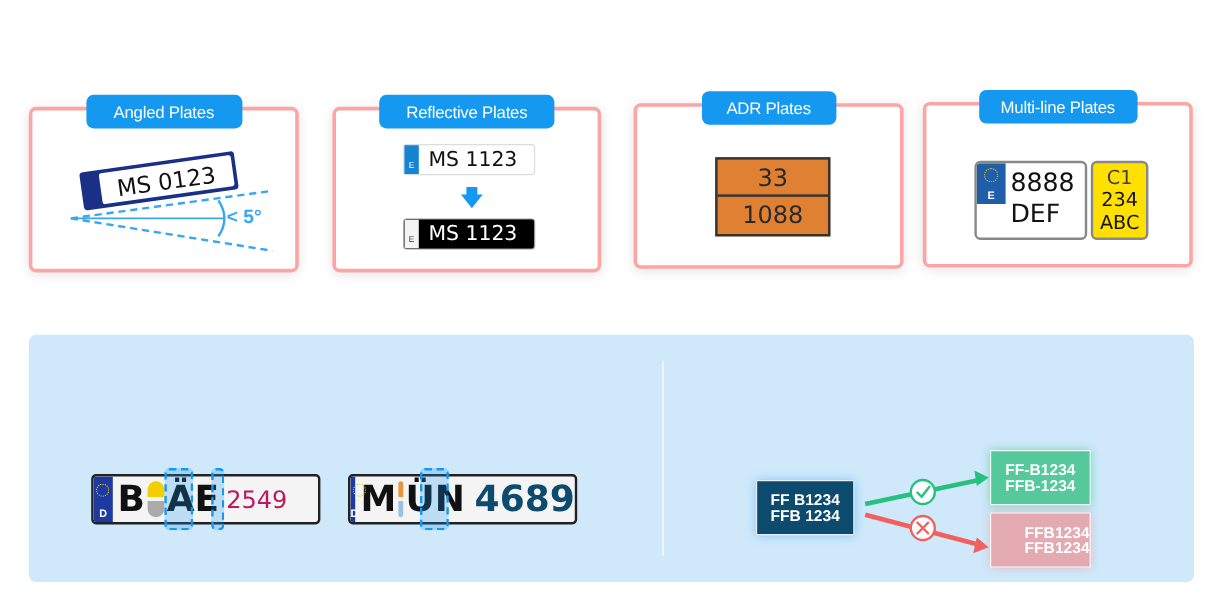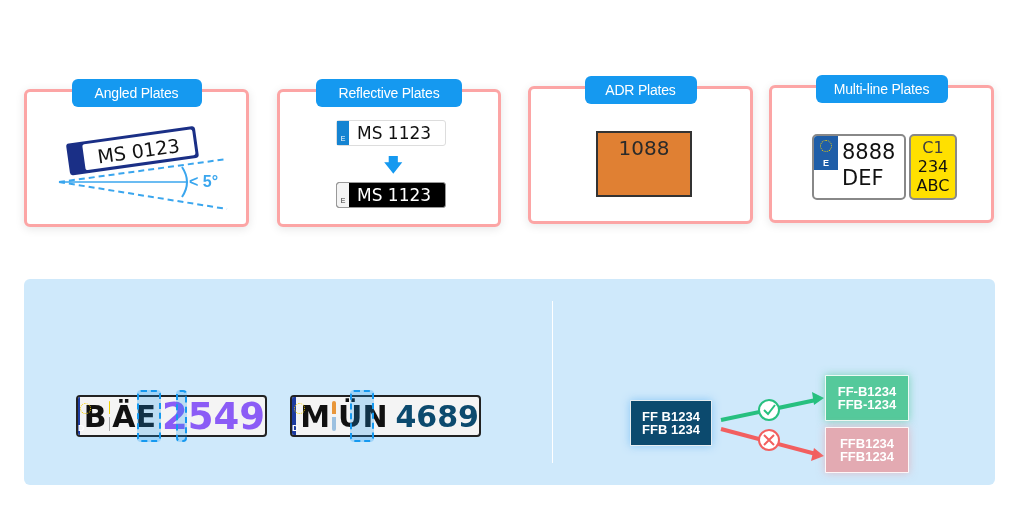--- a/index.html
+++ b/index.html
@@ -65,20 +65,21 @@
   <div style="position:absolute; left:104px; top:60px; color:#1599f0; font-size:18px; font-weight:bold;">🡇</div>
   <div style="position:absolute; left:56px; top:90px; width:110px; height:26px; background:#000; border:1px solid #999; border-radius:3px; display:flex; align-items:center; overflow:hidden;">
     <div style="width:12px; height:100%; background:#f4f4f4; color:#333; font-size:7px; text-align:center; padding-top:14px;">E</div>
     <span class="plate-text" style="font-size:17px; margin-left:8px; color:#fff;">MS 1123</span>
   </div>
 </div>
 
 <div class="card" style="left:528px; top:86px; width:225px; height:138px;">
   <div class="card-tag" style="width:112px;">ADR Plates</div>
   <div style="position:absolute; left:65px; top:42px; width:96px; height:66px; background:#e08033; border:2px solid #333;">
+    <div class="plate-text" style="height:31px; border-bottom:2px solid #333; text-align:center; font-size:20px; line-height:31px; color:#2a2a2a;">33</div>
     <div class="plate-text" style="height:31px; text-align:center; font-size:20px; line-height:31px; color:#2a2a2a;">1088</div>
   </div>
 </div>
 
 <div class="card" style="left:769px; top:85px; width:225px; height:138px;">
   <div class="card-tag" style="width:132px;">Multi-line Plates</div>
   <div style="position:absolute; left:40px; top:46px; width:94px; height:66px; background:#fff; border:2px solid #888; border-radius:5px; overflow:hidden;">
     <div style="position:absolute; left:0; top:0; width:24px; height:34px; background:#1f5ea8;">
       <div style="position:absolute; top:4px; left:6px; width:12px; height:12px; border:1.5px dotted #f5d000; border-radius:50%;"></div>
       <div style="position:absolute; bottom:2px; width:100%; text-align:center; color:#fff; font-size:9px; font-weight:bold;">E</div>
@@ -97,21 +98,21 @@
 
   <div class="de-plate" style="left:52px; top:116px; width:191px;">
     <div class="eu-band">
         <div class="stars"></div>
         <div class="cc">D</div>
       </div>
     <span class="plate-text" style="font-size:30px; font-weight:bold; margin-left:4px; color:#111;">B</span>
     <span style="display:inline-block; width:14px; height:30px; margin:0 2px; background:linear-gradient(#f0d000 0 45%, transparent 45% 55%, #aaa 55%); border-radius:7px;"></span>
     <span class="plate-text" style="font-size:30px; font-weight:bold; color:#111;">Ä</span>
     <span class="plate-text" style="font-size:30px; font-weight:bold; color:#111;">E</span>
-    <span class="plate-text" style="font-size:37px; font-weight:bold; margin-left:6px; color:#8b5cf6;">2549</span>
+    <span class="plate-text" style="font-size:20px; font-weight:normal; margin-left:6px; color:#be185d;">2549</span>
   </div>
   <div class="hl-box" style="left:113px; top:111px; width:24px; height:52px;"></div>
   <div class="hl-box" style="left:152px; top:111px; width:11px; height:52px;"></div>
 
   <div class="de-plate" style="left:266px; top:116px; width:191px;">
     <div class="eu-band">
         <div class="stars"></div>
         <div class="cc">D</div>
       </div>
     <span class="plate-text" style="font-size:30px; font-weight:bold; margin-left:4px; color:#111;">M</span>
@@ -138,17 +139,17 @@
     <circle cx="745" cy="131" r="10" fill="#fff" stroke="#27c07f" stroke-width="2"></circle>
     <path d="M 740 131 L 744 135 L 751 126" stroke="#27c07f" stroke-width="2" fill="none"></path>
     <circle cx="745" cy="161" r="10" fill="#fff" stroke="#f25f5f" stroke-width="2"></circle>
     <path d="M 740 156 L 750 166 M 750 156 L 740 166" stroke="#f25f5f" stroke-width="2"></path>
   </svg>
 
   <div class="res-box" style="left:801px; top:96px; width:84px; height:46px; background:#55c99b; box-shadow:0 0 8px rgba(85,201,155,0.7);">
     <div>FF-B1234</div>
     <div>FFB-1234</div>
   </div>
-  <div class="res-box" style="left:801px; top:148px; width:84px; height:46px; background:#e3aab2; box-shadow:0 0 8px rgba(227,170,178,0.7);">
+  <div class="res-box" style="left:801px; top:148px; width:84px; height:46px; background:#e3aab2; box-shadow:0 0 8px rgba(227,170,178,0.7);text-align:right;">
     <div>FFB1234</div>
     <div>FFB1234</div>
   </div>
 </div>
 
 </body></html>

